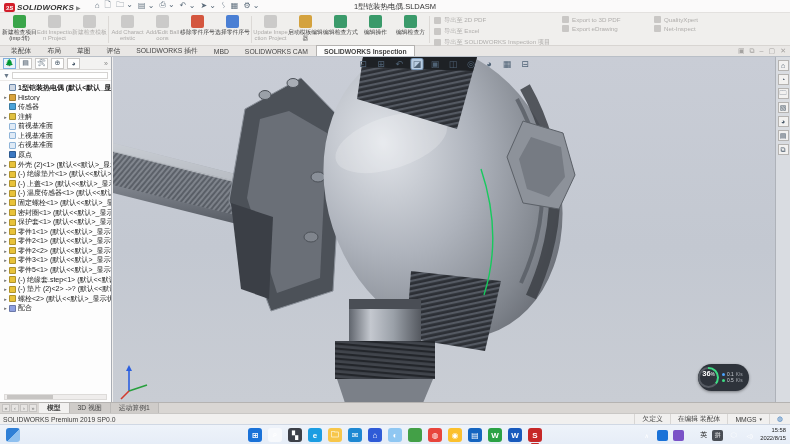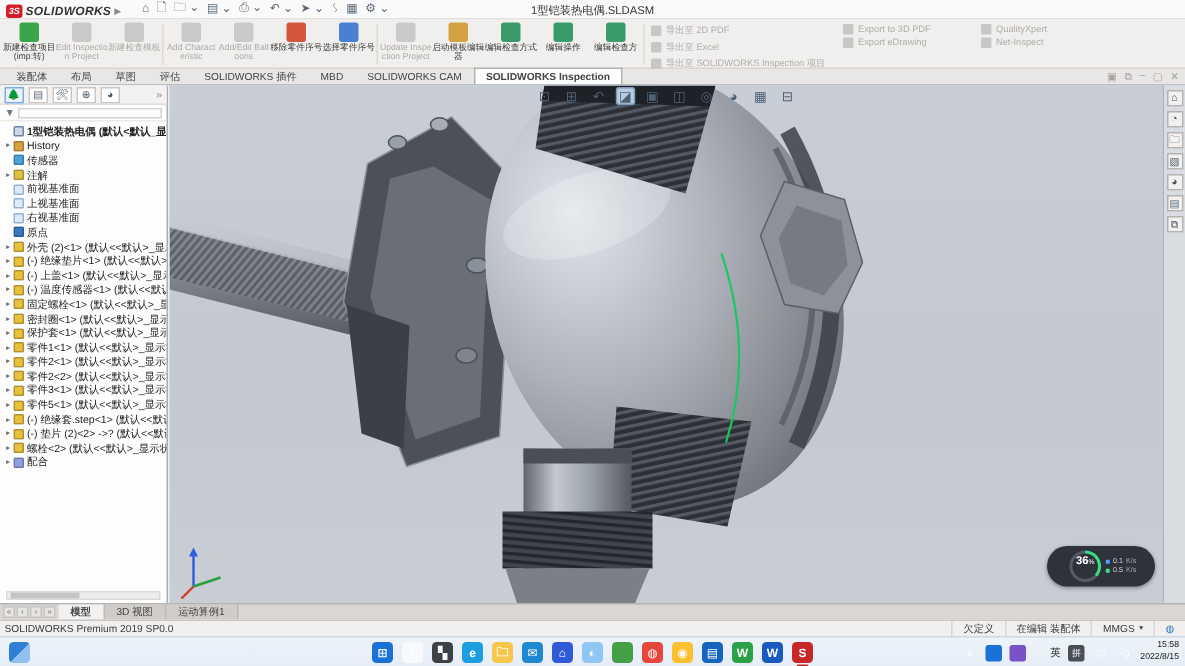--- a/index.html
+++ b/index.html
@@ -64,21 +64,21 @@
   #viewport { position:absolute; left:113px; top:0; width:662px; height:345px; background:linear-gradient(180deg,#c9cdd6 0%,#c3c8d1 55%,#c9cdd4 100%); overflow:hidden; }
   #headsup { position:absolute; left:50%; top:1px; transform:translateX(-50%); display:flex; align-items:center; gap:5px; font-size:9px; color:#4f6275; z-index:5; }
   .hicon { width:13px; height:12px; display:flex; align-items:center; justify-content:center; border-radius:2px; cursor:default; }
   .hicon.on { background:#b9cde2; border:1px solid #7d9cbd; }
 
   
   #taskpane { position:absolute; right:0; top:0; width:15px; height:345px; background:#d9dce1; border-left:1px solid #aeb2b9; }
   #taskpane .tp { width:11px; height:11px; margin:3px auto 0 auto; background:#f2f1f0; border:1px solid #b5b3b1; font-size:7px; color:#4a5a6a; display:flex; align-items:center; justify-content:center; }
 
   
-  #bubble { position:absolute; left:585px; top:307px; width:72px; height:27px; background:#2e333b; border-radius:14px; display:flex; align-items:center; padding:2px 4px 2px 15px; gap:3px; box-shadow:0 1px 3px rgba(0,0,0,.4); z-index:6; }
+  #bubble { position:absolute; left:585px; top:307px; width:51px; height:27px; background:#2e333b; border-radius:14px; display:flex; align-items:center; padding:2px 4px 2px 0; gap:3px; box-shadow:0 1px 3px rgba(0,0,0,.4); z-index:6; }
   #bubble .ring { width:21px; height:21px; border-radius:50%; background:conic-gradient(#3ddc84 0 36%, #565b63 36% 100%); display:flex; align-items:center; justify-content:center; flex:none; }
   #bubble .ringin { width:17px; height:17px; border-radius:50%; background:#2e333b; display:flex; align-items:baseline; justify-content:center; color:#fff; font-size:7.5px; font-weight:bold; }
   #bubble .pct { font-size:4.5px; font-weight:normal; }
   #bubble .rates { display:flex; flex-direction:column; gap:1px; font-size:4.8px; color:#cfd3d9; }
   #bubble .rrow { display:flex; align-items:center; gap:2px; white-space:nowrap; }
   #bubble .dot { width:3px; height:3px; border-radius:50%; flex:none; }
   #bubble .dot.b { background:#4aa3ff; } #bubble .dot.g { background:#3ddc84; }
 
   
   #doctabs { position:absolute; left:0; top:402px; width:790px; height:11px; background:#d9d6d3; border-top:1px solid #b5b3b1; display:flex; align-items:flex-end; font-size:6.8px; color:#444; }

